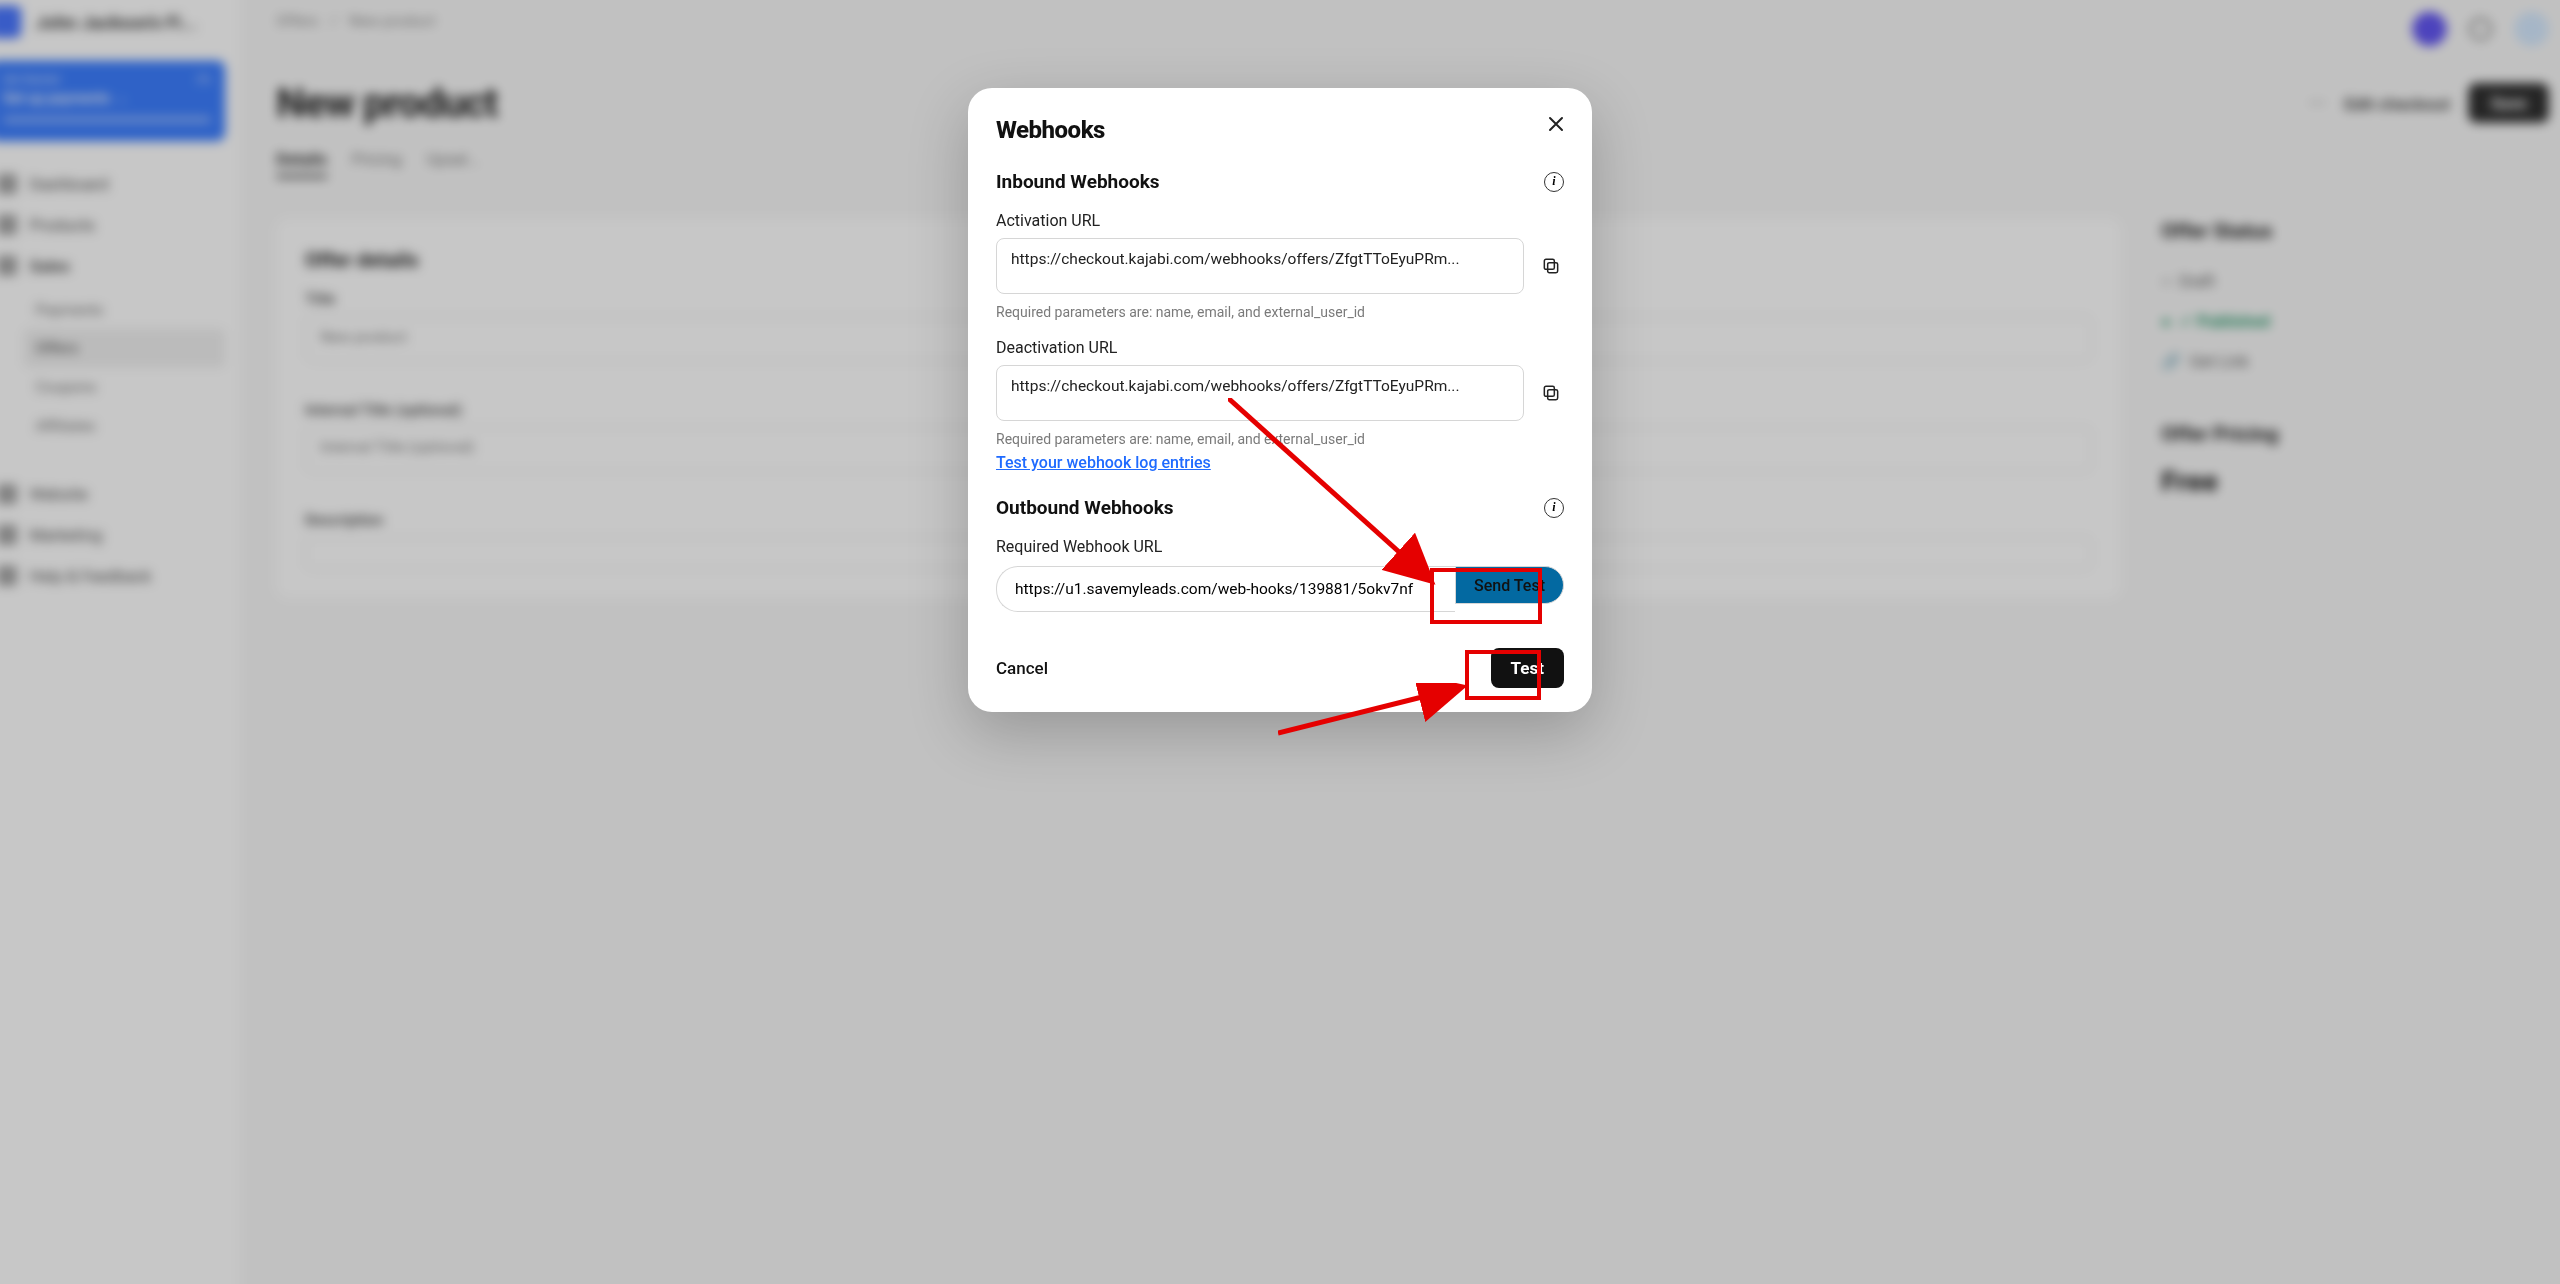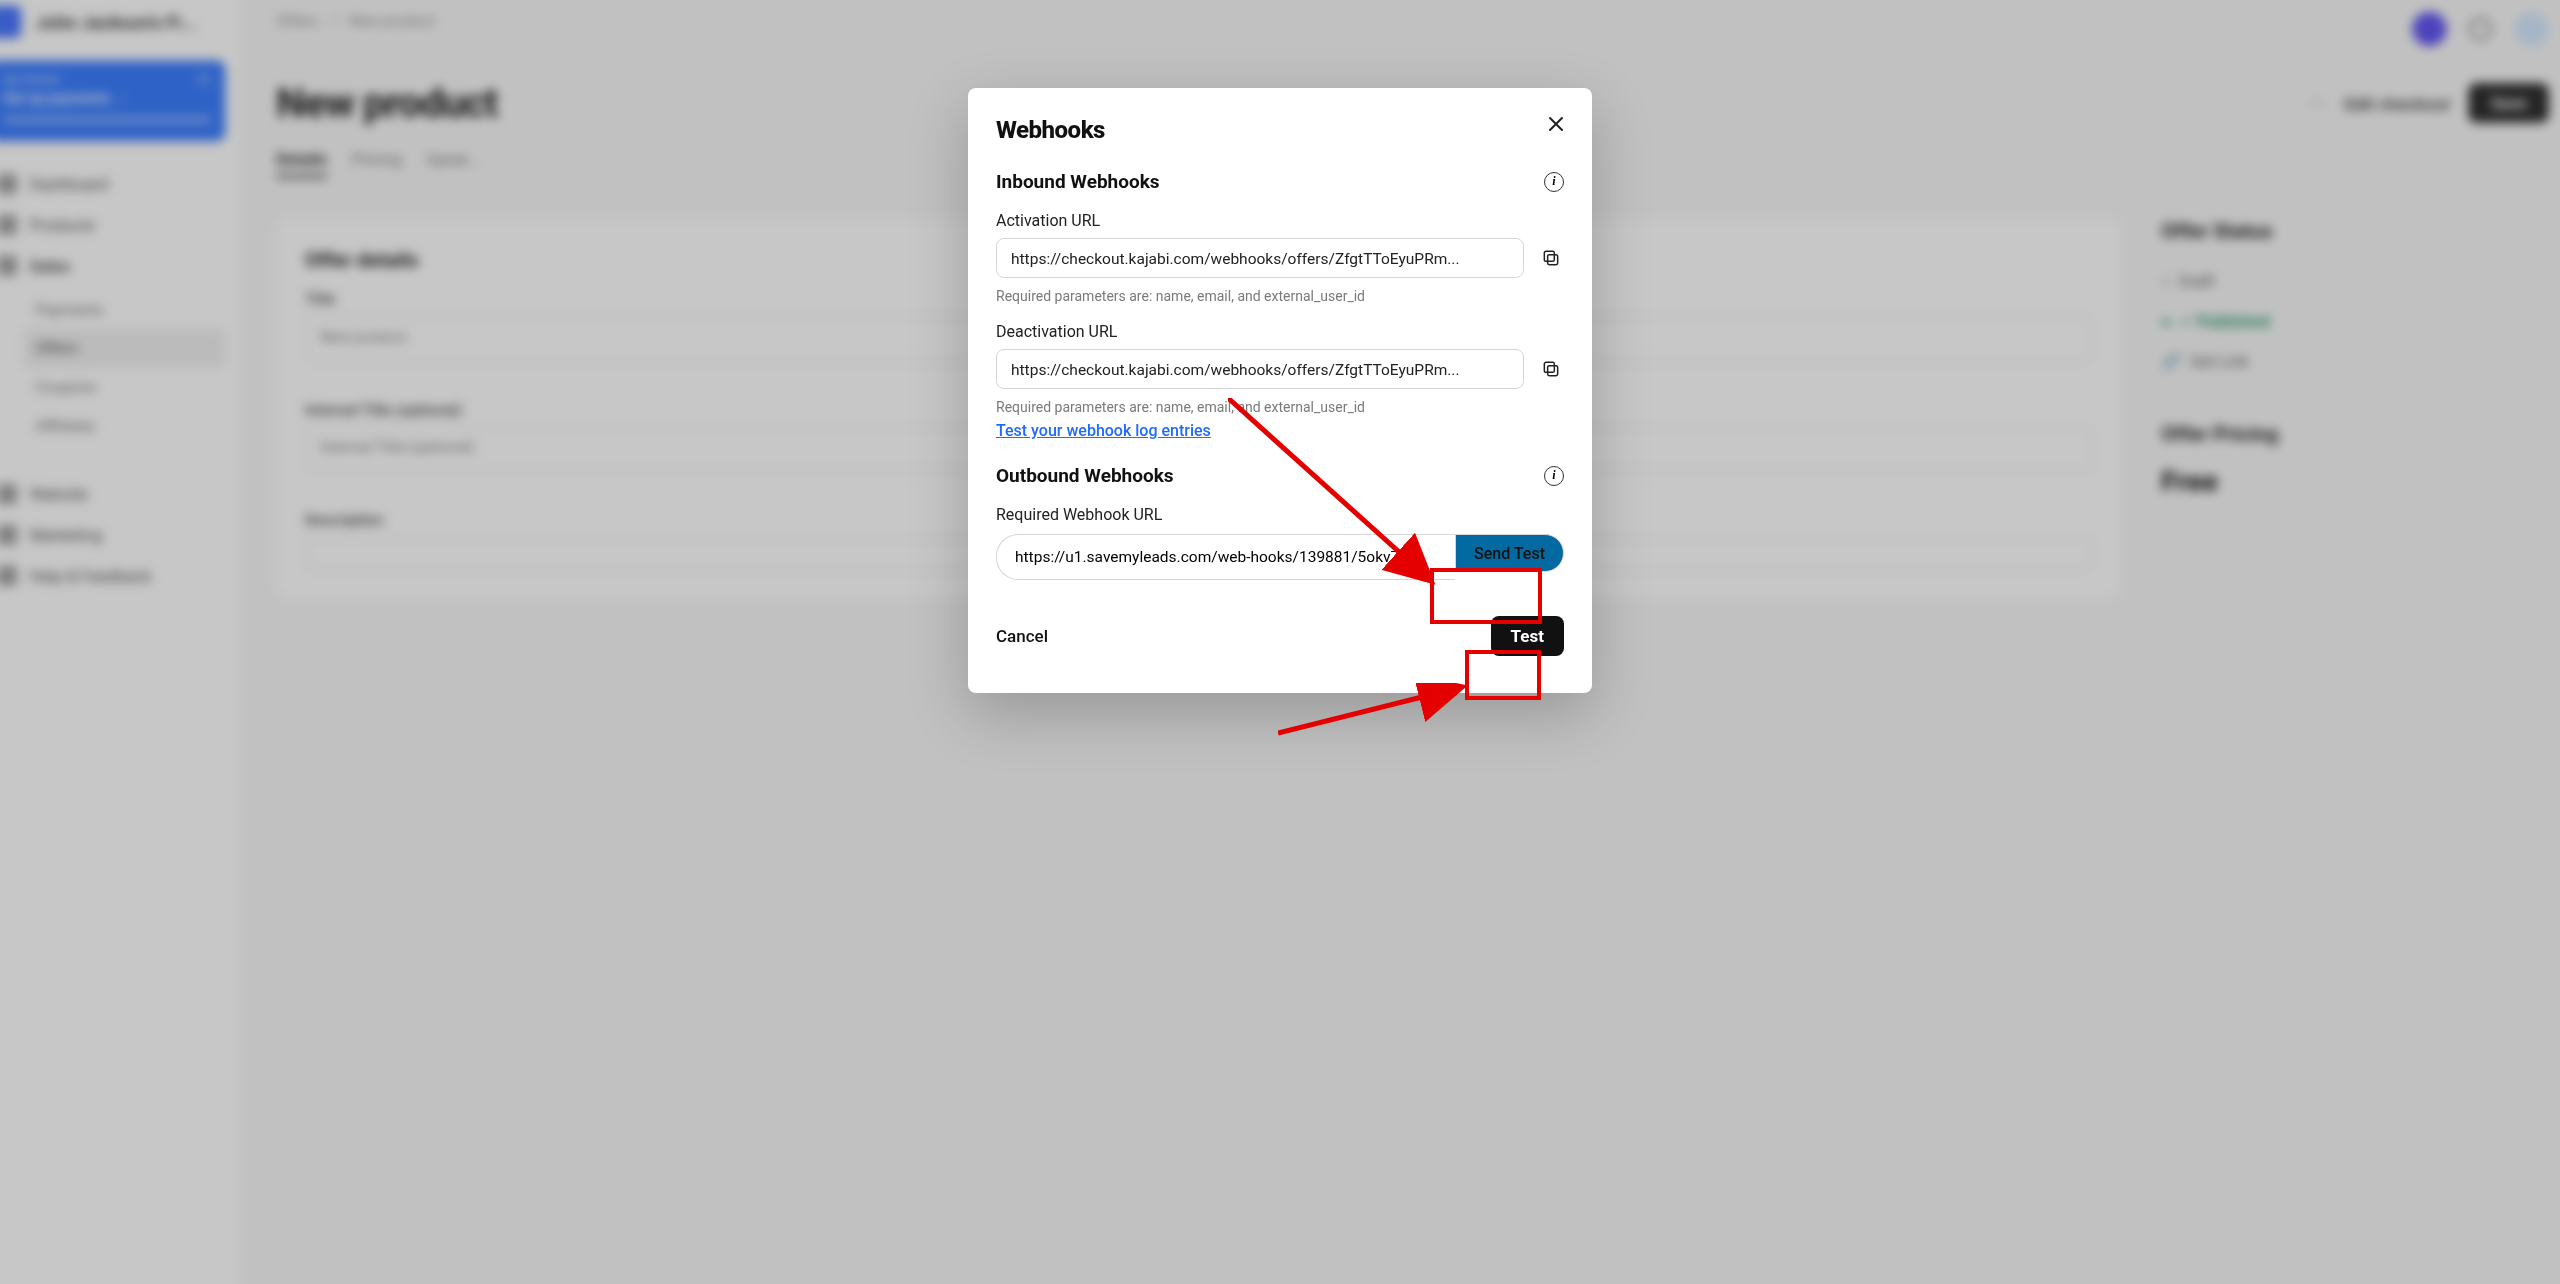--- a/index.html
+++ b/index.html
@@ -86,23 +86,23 @@
 .overlay {
   position: absolute; inset: 0;
   background: rgba(80,80,80,0.32);
   display: flex; align-items: flex-start; justify-content: center;
   padding-top: 88px;
 }
 
 .modal {
   width: 624px;
   background: #fff;
-  border-radius: 8px;
+  border-radius: 24px;
   box-shadow: 0 20px 60px rgba(0,0,0,.22);
-  padding: 28px 28px 37px;
+  padding: 28px 28px 24px;
   position: relative;
 }
 
 .modal h1 { font-size: 24px; font-weight: 800; letter-spacing: -0.5px; color: #111; }
 
 .close-x {
   position: absolute; top: 22px; right: 22px;
   width: 28px; height: 28px;
   display: flex; align-items: center; justify-content: center;
   cursor: pointer; color: #333; font-size: 18px;
@@ -115,21 +115,21 @@
 .info-icon {
   width: 20px; height: 20px; border: 1.6px solid #333; border-radius: 50%;
   display: inline-flex; align-items: center; justify-content: center;
   font-size: 12px; font-weight: 700; font-family: Georgia, serif; font-style: italic;
 }
 
 .field-label { font-size: 16px; color: #222; margin-top: 18px; }
 
 .input-row { display: flex; align-items: center; gap: 14px; margin-top: 8px; }
 .ro-input {
-  flex: 1; height: 40px; border: 1px solid #d6d6d6; border-radius: 8px;
+  flex: 1; height: 56px; border: 1px solid #d6d6d6; border-radius: 8px;
   padding: 0 14px; font-size: 15.5px; color: #222; background: #fff;
   white-space: nowrap; overflow: hidden; text-overflow: ellipsis;
   line-height: 40px;
 }
 .copy-btn {
   width: 26px; height: 26px; background: transparent; border: none; cursor: pointer;
   display: inline-flex; align-items: center; justify-content: center; color: #222;
 }
 .copy-svg { width: 20px; height: 20px; }
 

